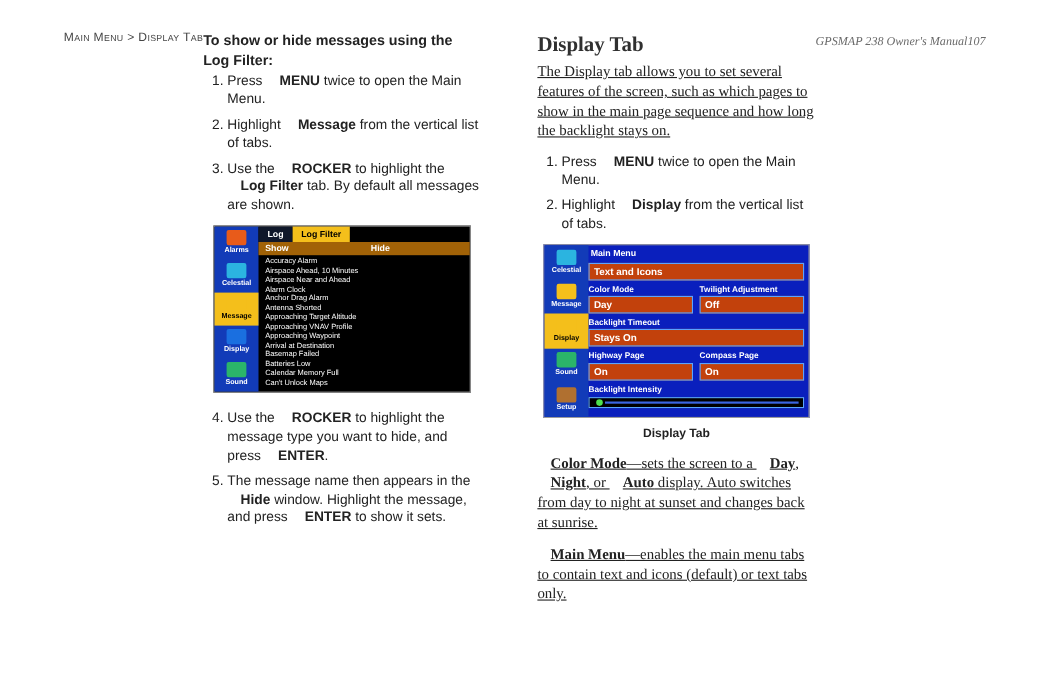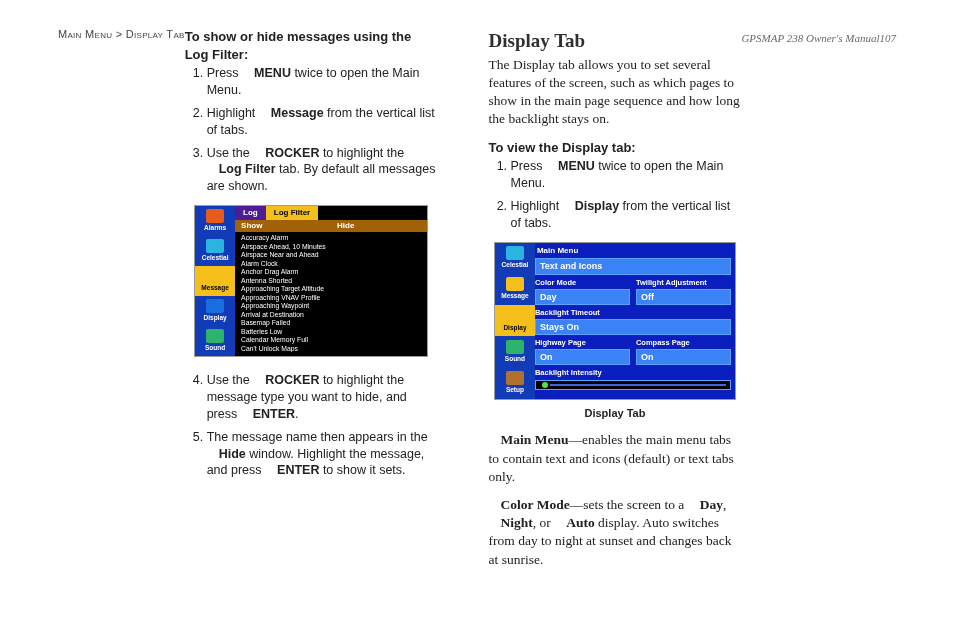--- a/index.html
+++ b/index.html
@@ -36,21 +36,21 @@
   ol.steps { margin: 0 0 10px 0; padding-left: 22px; }
   ol.steps li { margin-bottom: 6px; }
   .b { font-weight: bold; margin-left: 12px; }
   h2.disp {
     font-family: Georgia, 'Times New Roman', serif;
     font-weight: bold;
     font-size: 19px;
     margin: 0 0 2px 0;
     color: #303030;
   }
-  p.serif { font-family: Georgia, 'Times New Roman', serif; font-size: 13.5px; margin: 0 0 10px 0; line-height: 1.35; }
+  p.serif { font-family: Georgia, 'Times New Roman', serif; font-size: 13.5px; margin: 0 0 10px 0; line-height: 1.35; text-decoration: underline; }
   .figwrap { text-align: center; margin: 6px 0 10px 0; }
   .figcap { font-weight: bold; font-size: 11px; margin-top: 2px; }
 
   
   .shot1 {
     display: inline-block;
     width: 232px;
     height: 150px;
     background: #000;
     border: 1px solid #9b9b9b;
@@ -59,42 +59,42 @@
   }
   .side {
     position: absolute; left: 0; top: 0; bottom: 0; width: 40px;
     background: #123bb8;
     display: flex; flex-direction: column;
   }
   .sitem { flex: 1; display: flex; flex-direction: column; align-items: center; justify-content: center; color:#fff; font-size:6.5px; font-weight:bold; }
   .sitem.sel { background: #f4bf1b; color: #000; }
   .sicon { width: 18px; height: 14px; margin-bottom: 1px; border-radius: 2px; display:flex;align-items:center;justify-content:center;font-size:9px;}
   .tabs1 { position:absolute; left:40px; right:0; top:0; height:14px; display:flex; font-size:8px; font-weight:bold; }
-  .tab1 { padding: 2px 8px; background:#4c1d95; color:#fff; }
+  .tab1 { padding: 2px 8px; background:#0f172a; color:#fff; }
   .tab1.sel { background:#f4bf1b; color:#000; }
   .cols1 { position:absolute; left:40px; right:0; top:14px; height:12px; display:flex; font-size:8px; color:#fff; font-weight:bold; background:#a16207;}
   .colh { flex:1; padding:1px 6px; }
   .list1 { position:absolute; left:46px; top:28px; right:6px; bottom:4px; color:#fff; font-size:6.8px; line-height:1.25; overflow:hidden;}
 
   
   .shot2 {
     display: inline-block;
     width: 240px;
     height: 156px;
     background: #0a1fbd;
     border: 1px solid #9b9b9b;
     text-align: left;
     position: relative;
     color: #fff;
     font-size: 8px;
   }
   .shot2 .side { width: 40px; }
   .content2 { position:absolute; left:40px; right:4px; top:2px; bottom:4px; }
   .mainhdr{ font-weight:bold; font-size:8px; padding:1px 2px;}
-  .valbox { background:#3b82f6; color:#fff; border:1px solid #5aa4ff; padding:1px 4px; font-weight:bold; font-size:9px; margin:1px 0 3px 0;}
+  .valbox { background:#c2410c; color:#fff; border:1px solid #5aa4ff; padding:1px 4px; font-weight:bold; font-size:9px; margin:1px 0 3px 0;}
   .row2 { display:flex; gap:6px; }
   .cell2 { flex:1; }
   .lbl2 { font-size:7.5px; font-weight:bold; }
   .slider { height:8px; background:#000; border:1px solid #5aa4ff; position:relative; margin-top:2px;}
   .slider::before{content:"";position:absolute;left:6px;top:1px;width:6px;height:6px;background:#4ee24e;border-radius:50%;}
   .slider::after{content:"";position:absolute;left:14px;right:4px;top:3px;height:2px;background:#3b65e2;}
 
   .footer { display:flex; justify-content:space-between; font-style: italic; color:#6a6a6a; font-size:11px; font-family: Georgia, serif; padding-top:4px;}
 </style>
 </head>
@@ -169,21 +169,20 @@
       <ol class="steps" start="4">
           <li><span>Use the </span><span class="b">ROCKER</span><span> to highlight the message type you want to hide, and press </span><span class="b">ENTER</span><span>.</span></li>
           <li><span>The message name then appears in the </span><span class="b">Hide</span><span> window. Highlight the message, and press </span><span class="b">ENTER</span><span> to show it sets.</span></li>
         </ol>
     </div>
 
     <div class="col">
       <h2 class="disp">Display Tab</h2>
       <p class="serif">The Display tab allows you to set several features of the screen, such as which pages to show in the main page sequence and how long the backlight stays on.</p>
 
-      <p class="sect-lead">To view the Display tab:</p>
       <ol class="steps">
           <li><span>Press </span><span class="b">MENU</span><span> twice to open the Main Menu.</span></li>
           <li><span>Highlight </span><span class="b">Display</span><span> from the vertical list of tabs.</span></li>
         </ol>
 
       <div class="figwrap">
         <div class="shot2">
           <div class="side">
               <div class="sitem">
                 <div class="sicon" style="background: rgb(43, 180, 224);"></div>
@@ -231,22 +230,22 @@
                   <div class="valbox">On</div>
                 </div>
             </div>
             <div class="lbl2">Backlight Intensity</div>
             <div class="slider"></div>
           </div>
         </div>
         <div class="figcap">Display Tab</div>
       </div>
 
+      <p class="serif"><span class="b">Color Mode</span><span>—sets the screen to a </span><span class="b">Day</span><span>, </span><span class="b">Night</span><span>, or </span><span class="b">Auto</span><span> display. Auto switches from day to night at sunset and changes back at sunrise.</span></p>
       <p class="serif"><span class="b">Main Menu</span><span>—enables the main menu tabs to contain text and icons (default) or text tabs only.</span></p>
-      <p class="serif"><span class="b">Color Mode</span><span>—sets the screen to a </span><span class="b">Day</span><span>, </span><span class="b">Night</span><span>, or </span><span class="b">Auto</span><span> display. Auto switches from day to night at sunset and changes back at sunrise.</span></p>
     </div>
   </div>
 
   <div class="footer">
     <span>GPSMAP 238 Owner's Manual</span>
     <span>107</span>
   </div>
 </div>
 
 </body></html>

